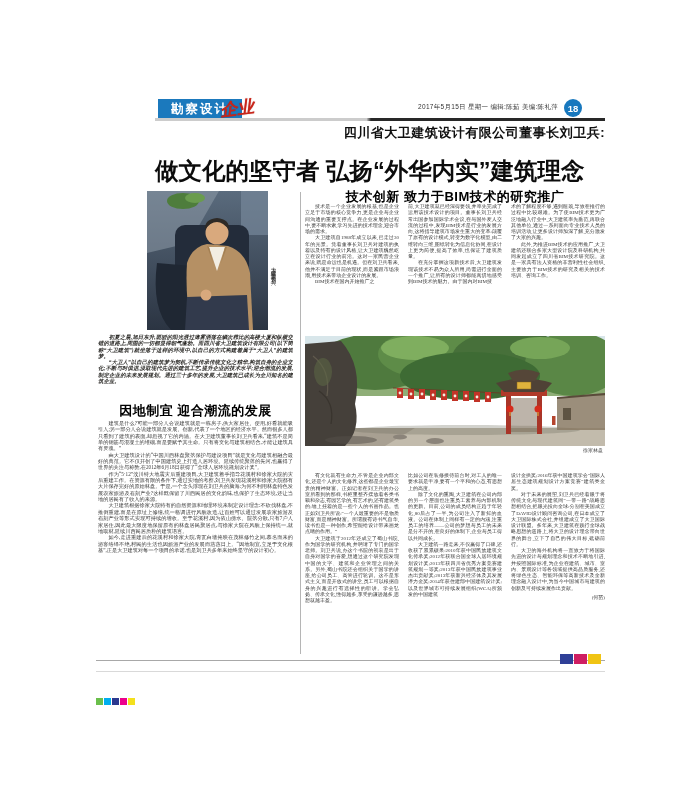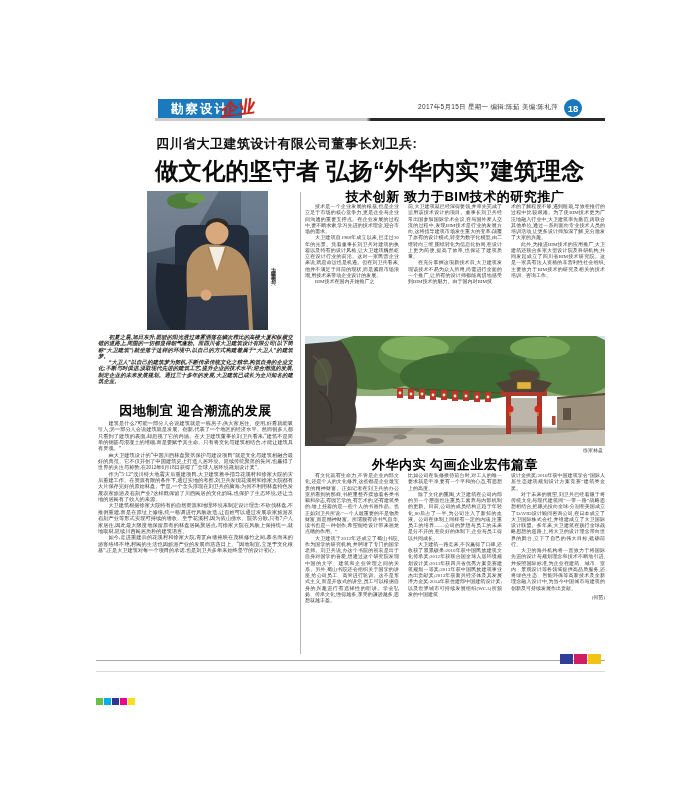--- a/index.html
+++ b/index.html
@@ -43,21 +43,21 @@
 <div class="page">
 
   <div class="abs brand-box" style="left: 158px; top: 99px; width: 84px; height: 19px; background: rgb(27, 121, 189);">
     <span class="brand-text">勘察设计</span>
   </div>
   <div class="abs brand-overlay" style="left:220px;top:97px;">企业</div>
   <div class="abs header-rule" style="left:155px;top:118px;width:450px;height:3px;"></div>
   <div class="abs dateline" style="left:300px;top:103px;width:258px;">2017年5月15日  星期一  编辑:陈茹  美编:陈礼萍</div>
   <div class="abs page-circle" style="left: 564px; top: 99px; background: rgb(24, 120, 190);">18</div>
 
-  <div class="abs kicker" style="left:156px;top:135px;width:449px;">四川省大卫建筑设计有限公司董事长刘卫兵:</div>
+  <div class="abs kicker" style="left:156px;top:124px;width:449px;text-align:right;">四川省大卫建筑设计有限公司董事长刘卫兵:</div>
   <div class="abs title" style="left:155px;top:155px;width:450px;">做文化的坚守者 弘扬“外华内实”建筑理念</div>
 
   <div class="abs" style="left:147px;top:191px;width:121px;height:139px;">
     <svg width="121" height="139" viewBox="0 0 121 139" xmlns="http://www.w3.org/2000/svg">
       <defs>
         <linearGradient id="bgP" x1="0" y1="0" x2="0" y2="1">
           <stop offset="0" stop-color="#5a6b7d"></stop>
             <stop offset="1" stop-color="#2b3442"></stop>
         </linearGradient>
       </defs>
@@ -173,21 +173,20 @@
       <path d="M8,20 Q26,34 22,60" stroke="#615a4e" stroke-width="1.2" fill="none"></path>
       <path d="M14,55 Q30,66 26,88" stroke="#39342e" stroke-width="1.2" fill="none"></path>
       <ellipse cx="18" cy="36" rx="9" ry="14" fill="#5c6644" opacity="0.6"></ellipse>
       <ellipse cx="46" cy="104" rx="26" ry="4" fill="#55504a" opacity="0.5"></ellipse>
       <ellipse cx="95" cy="101" rx="7" ry="2.5" fill="#8b847a"></ellipse>
       <ellipse cx="130" cy="105" rx="9" ry="3" fill="#8b847a"></ellipse>
     </svg>
   </div>
   <div class="abs photo-caption" style="left:305px;top:447px;width:298px;">徐家林盘</div>
 
-  <div class="abs sec-head" style="left:305px;top:456px;width:300px;">外华内实 勾画企业宏伟篇章</div>
   <div class="abs colrow" style="left:305px;top:473px;width:300px;height:178px;">
     <div class="coltext serif">
       <p>有文化就有生命力,不管是企业内部文化,还是个人的文化修养,这些都是企业最宝贵的精神财富。正如记者在刘卫兵的办公室所看到的那样,书柜里整齐摆放着各类书籍和杂志,有园艺学的,有艺术的,还有建筑类的;墙上挂着的是一些个人的书画作品。也正如刘卫兵所说:“一个人最重要的不是物质财富,而是精神财富。所谓腹有诗书气自华,读书也是一种创作,希望能给设计带来画龙点睛的作用。”</p>
       <p>大卫建筑于2012年还成立了蜀山书院,作为国学的研究机构,并聘请了专门的国学老师。刘卫兵说,办这个书院的初衷是出于自身对国学的喜爱,想通过这个研究院发现中国的文字、建筑和企业管理之间的关系。另外,蜀山书院还会组织关于国学的讲座,给公司员工、高管进行轮训。这不是形式主义,而是开放式的讲堂,员工可以根据自身的兴趣进行有选择性的听讲。学会弘扬、传承文化,懂得越多,享受的谦逊越多,思想就越丰盈。</p>
     </div>
     <div class="coltext serif">
       <p style="text-indent:0">比如公司在装修接待前台时,对工人的唯一要求就是干净,要有一个平和的心态,有思想上的高度。</p>
       <p>除了文化的熏陶,大卫建筑在公司内部的另一个层面也注重员工素养与内部机制的更新。目前,公司的成员结构正趋于年轻化,80后占了一半,为公司注入了新鲜的血液。公司在体制上同样有一定的内涵,注重员工的培养——公司的梦想与员工的未来是分不开的,在良好的体制下,企业与员工得以共同成长。</p>
       <p>大卫建筑一路走来,不仅赢得了口碑,还收获了累累硕果:2010年获中国民族建筑文化传承奖;2012年获联合国全球人居环境规划设计奖;2013年获四川省优秀方案竞赛建筑规划一等奖;2013年获中国民族建筑事业杰出贡献奖;2013年获新兴经济体及其发展潜力金奖;2014年获住建部中国建筑设计奖;以及世界城市可持续发展组织(WCA)所颁发的中国建筑</p>
     </div>

